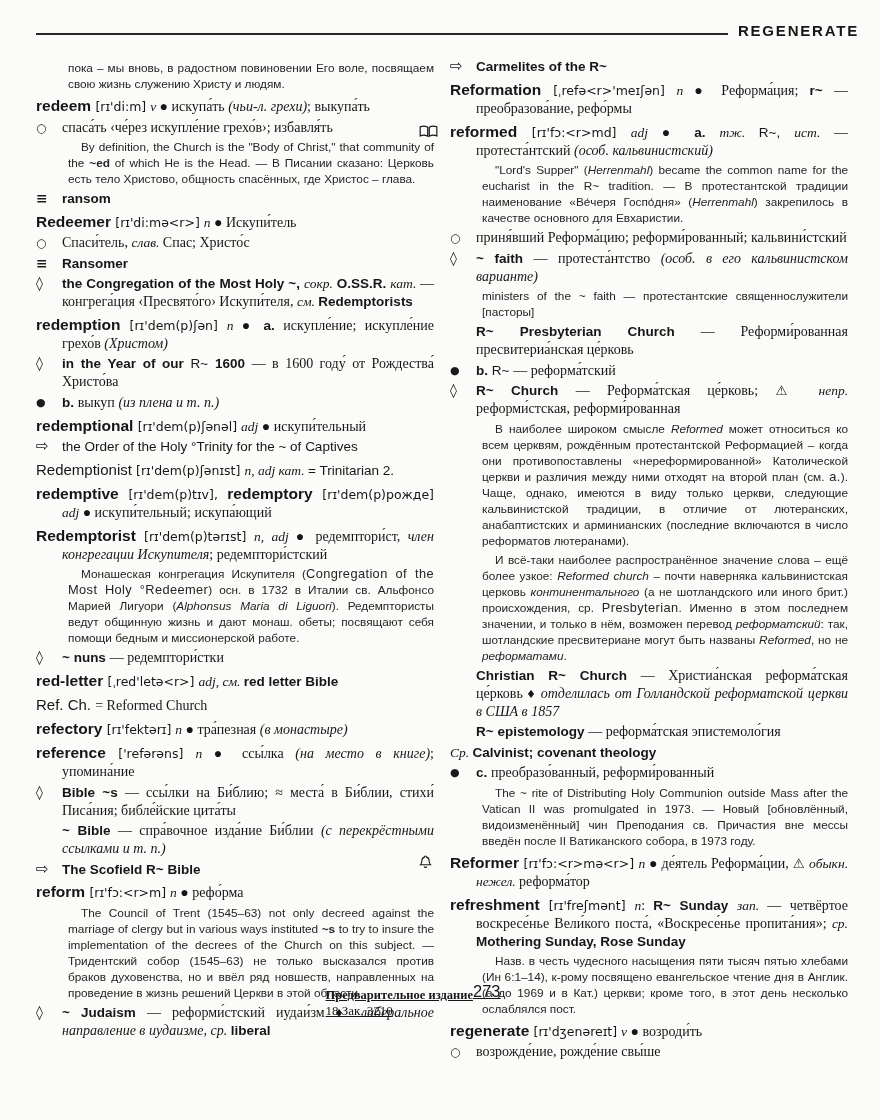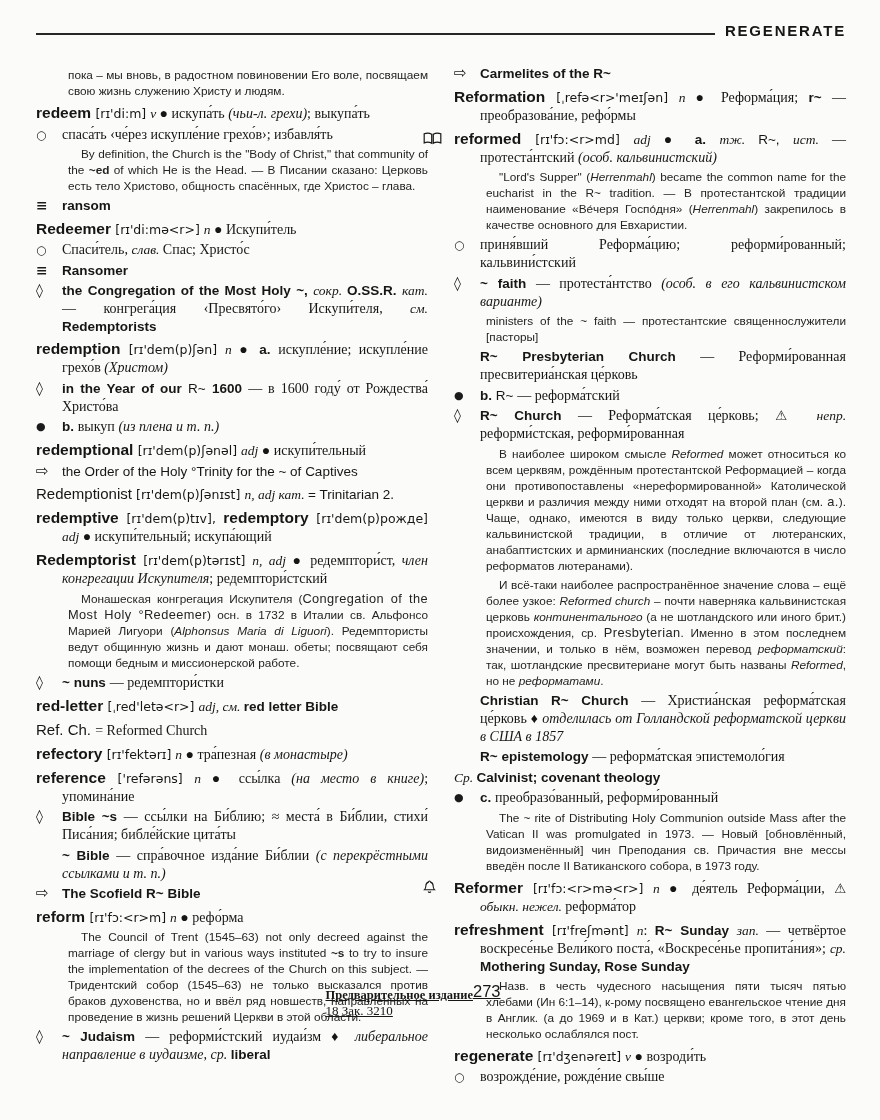--- a/index.html
+++ b/index.html
@@ -1,24 +1,24 @@
 <!DOCTYPE html>
 <html lang="ru"><head>
 <meta charset="utf-8">
 <style>
   html,body{margin:0;padding:0;background:#fbfbf9;}
   body{width:880px;height:1120px;overflow:hidden;color:#161616;
        font-family:"Liberation Serif","DejaVu Serif",serif;}
   .page{position:relative;width:880px;height:1029px;box-sizing:border-box;
-        padding:8px 34px 0 36px;}
+        padding:8px 21px 0 36px;}
   .header{display:flex;align-items:flex-end;height:30px;}
   .header-rule{flex:1;border-bottom:2.5px solid #262626;margin-bottom:3px;}
   .header-title{font:bold 15px/1 "Liberation Sans","DejaVu Sans",sans-serif;
         letter-spacing:1.8px;padding-left:10px;white-space:nowrap;}
-  .cols{display:flex;gap:26px;margin-top:26px;}
+  .cols{display:flex;gap:16px;margin-top:19px;}
   .col{width:398px;}
   
   .blk{text-align:justify;line-height:17.5px;margin:0 0 2.5px 0;}
   .entry{padding-left:26px;text-indent:-26px;margin-top:6px;}
   .mk{padding-left:26px;text-indent:-26px;}
   .cont{padding-left:26px;}
   .base{padding-left:0;}
   .exb{padding-left:32px;text-indent:13px;line-height:15.4px;margin:2px 0 3px 0;}
   .exn{padding-left:32px;text-indent:0;line-height:15.4px;margin:2px 0 3px 0;}
   .gut{position:relative;}

